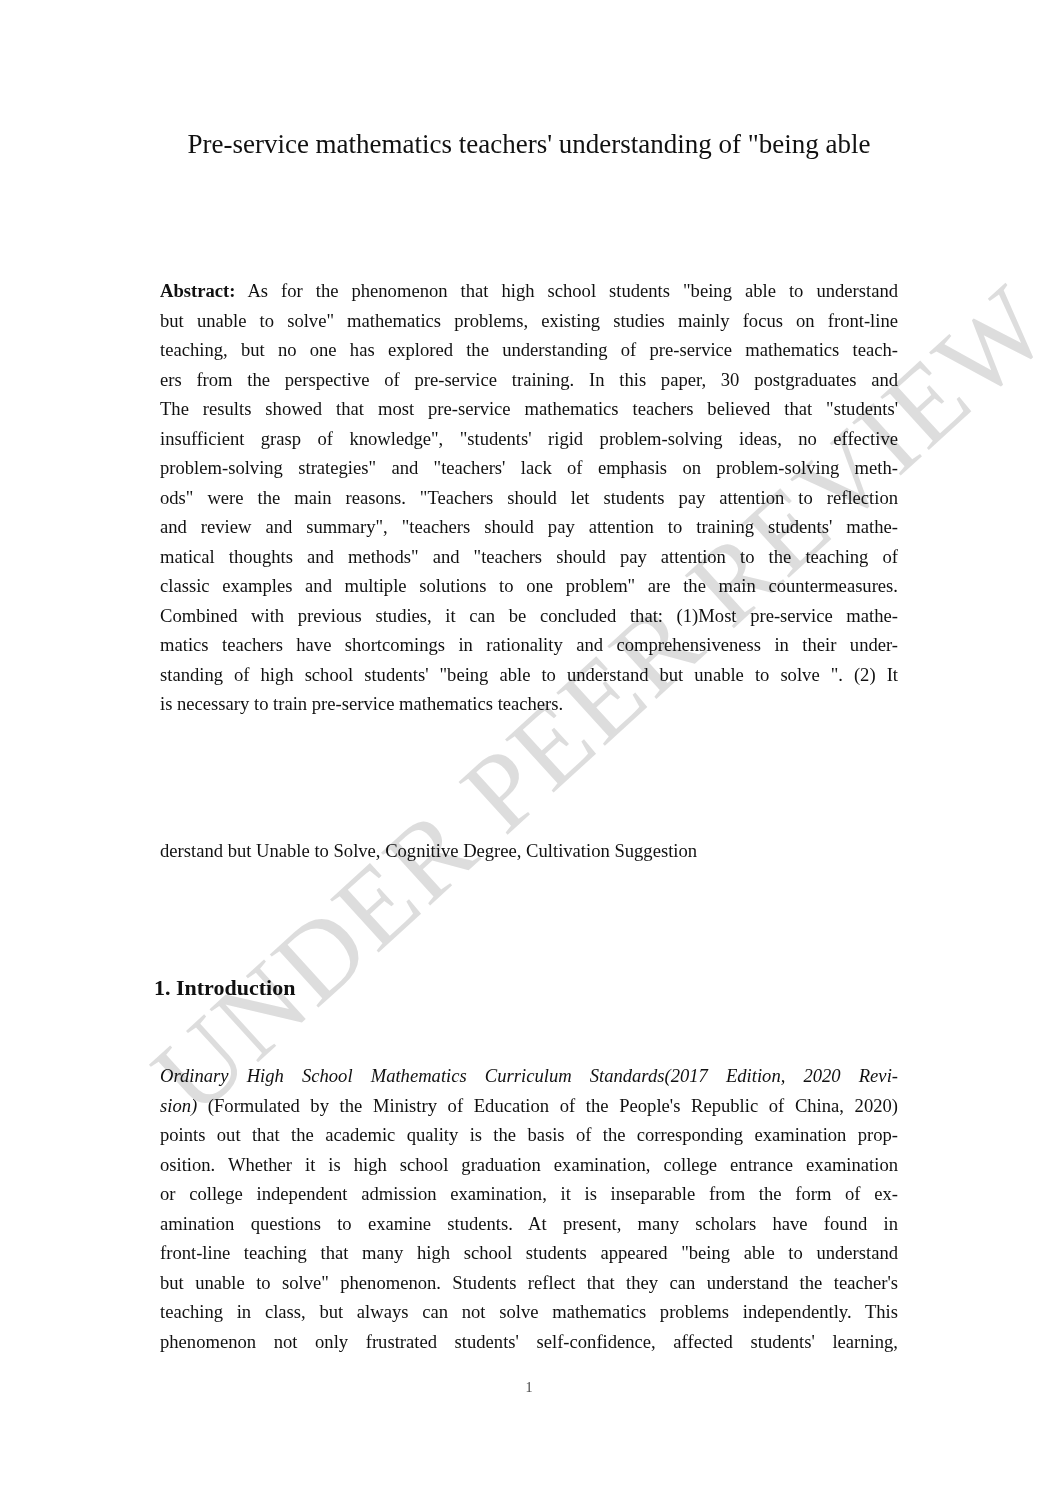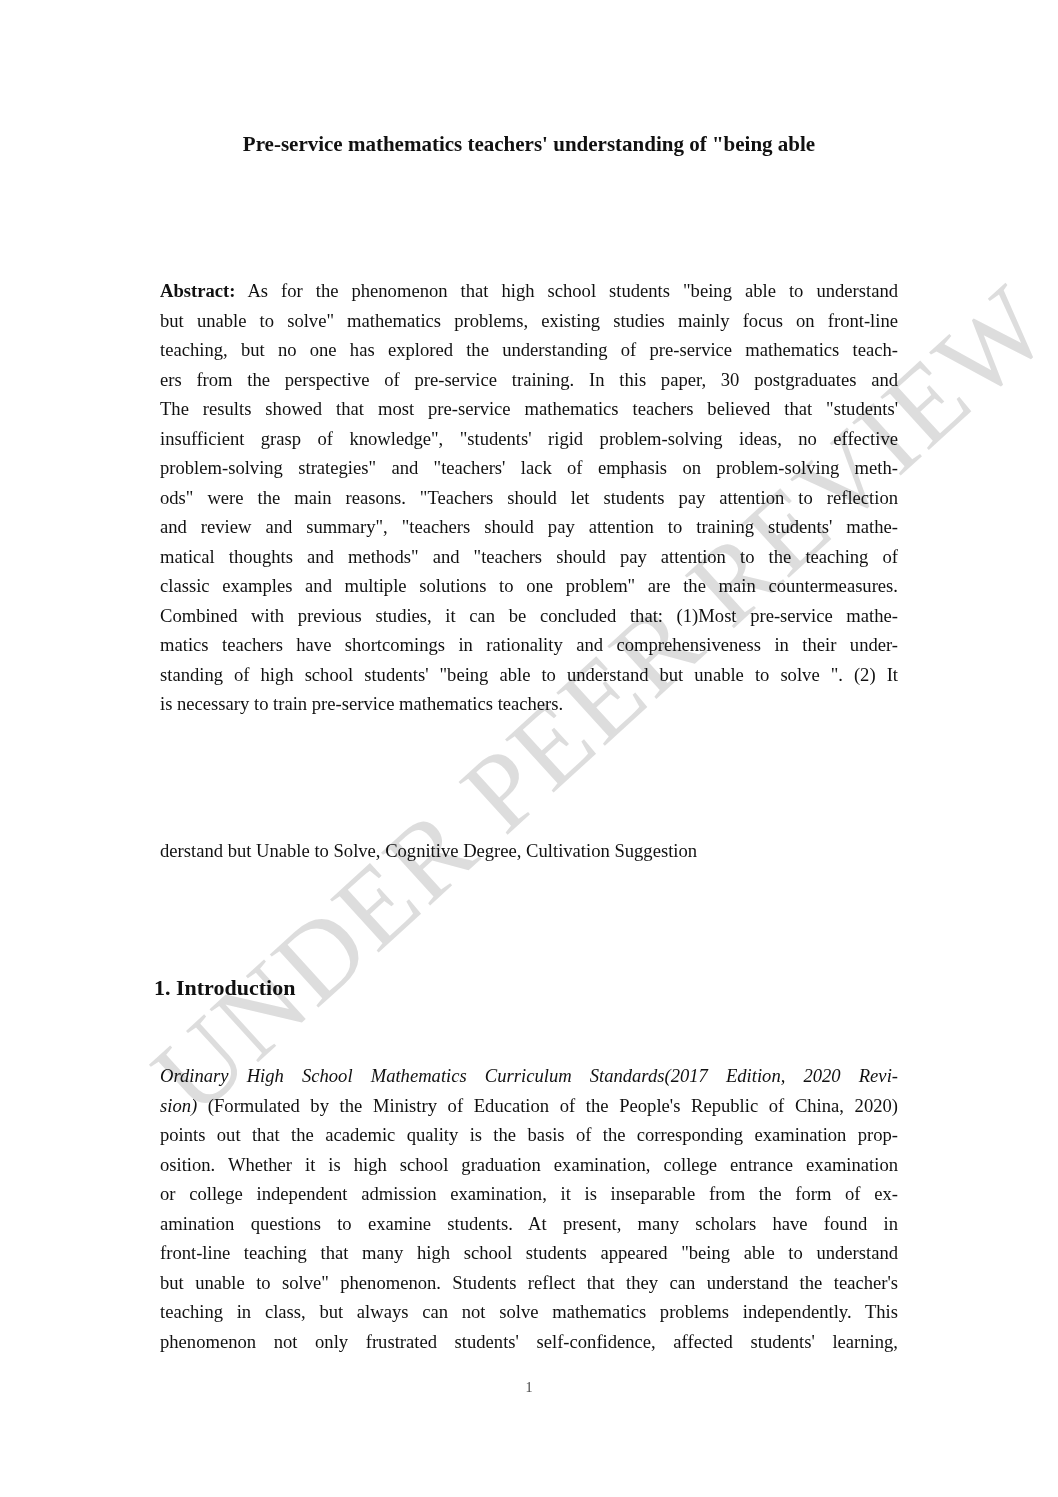--- a/index.html
+++ b/index.html
@@ -1,20 +1,20 @@
 <!DOCTYPE html>
 <html><head>
 <meta charset="utf-8">
 <style>
   html, body { margin: 0; padding: 0; background: #ffffff; }
   body { width: 1058px; height: 1497px; position: relative; overflow: hidden;
          font-family: "Liberation Serif", "DejaVu Serif", serif; color: #111111; }
   .page { position: absolute; left: 0; top: 0; width: 1058px; height: 1497px; background: #fff; }
   .title { position: absolute; left: 120px; width: 818px; top: 126px; text-align: center;
-           font-weight: bold; font-size: 21px; line-height: 37px; }
+           font-weight: normal; font-size: 27px; line-height: 37px; }
   .title .tl { display: block; white-space: nowrap; }
   .block { position: absolute; left: 160px; width: 738px; font-size: 18.6px; }
   .ln { display: block; height: 29.5px; line-height: 29.5px; white-space: nowrap;
         text-align: justify; text-align-last: justify; }
   .ln.last { text-align: right; text-align-last: left; }
   .abstract { top: 276px; }
   .keywords { top: 836px; }
   .keywords .ln { height: 36px; line-height: 30px; }
   .intro { top: 1061px; }
   .heading { position: absolute; left: 154px; top: 974px; font-size: 22px; font-weight: bold; line-height: 28px; }

